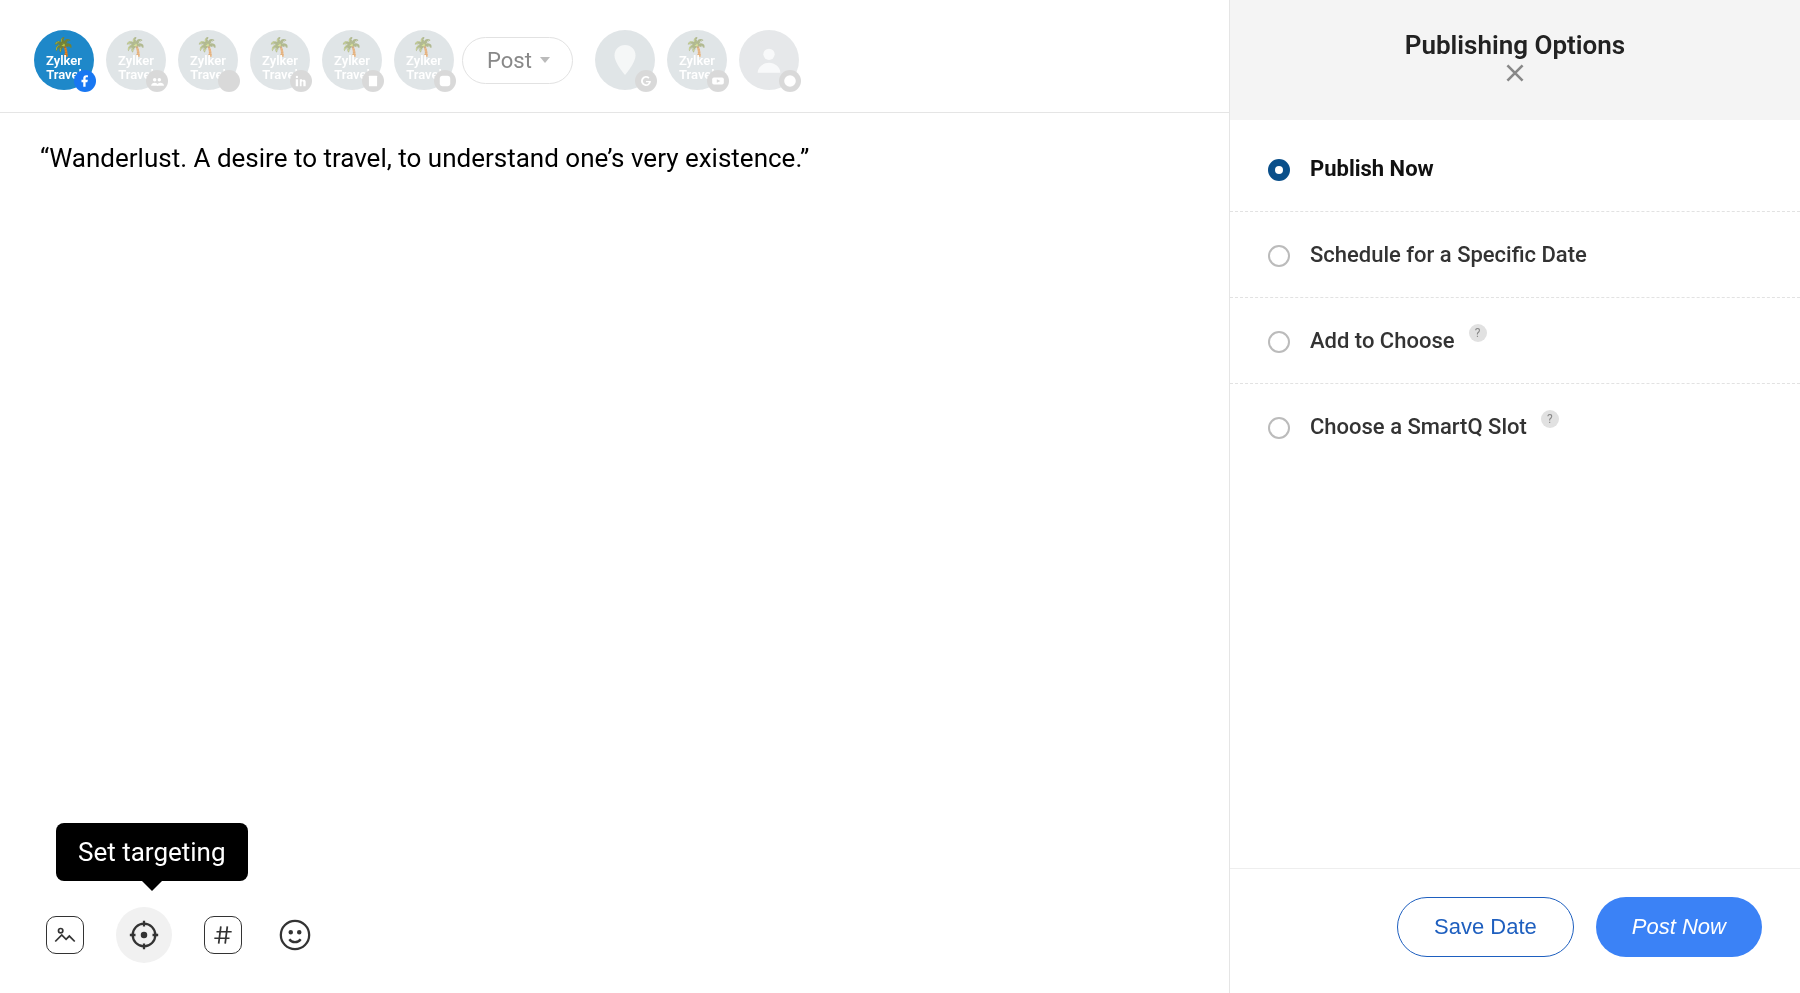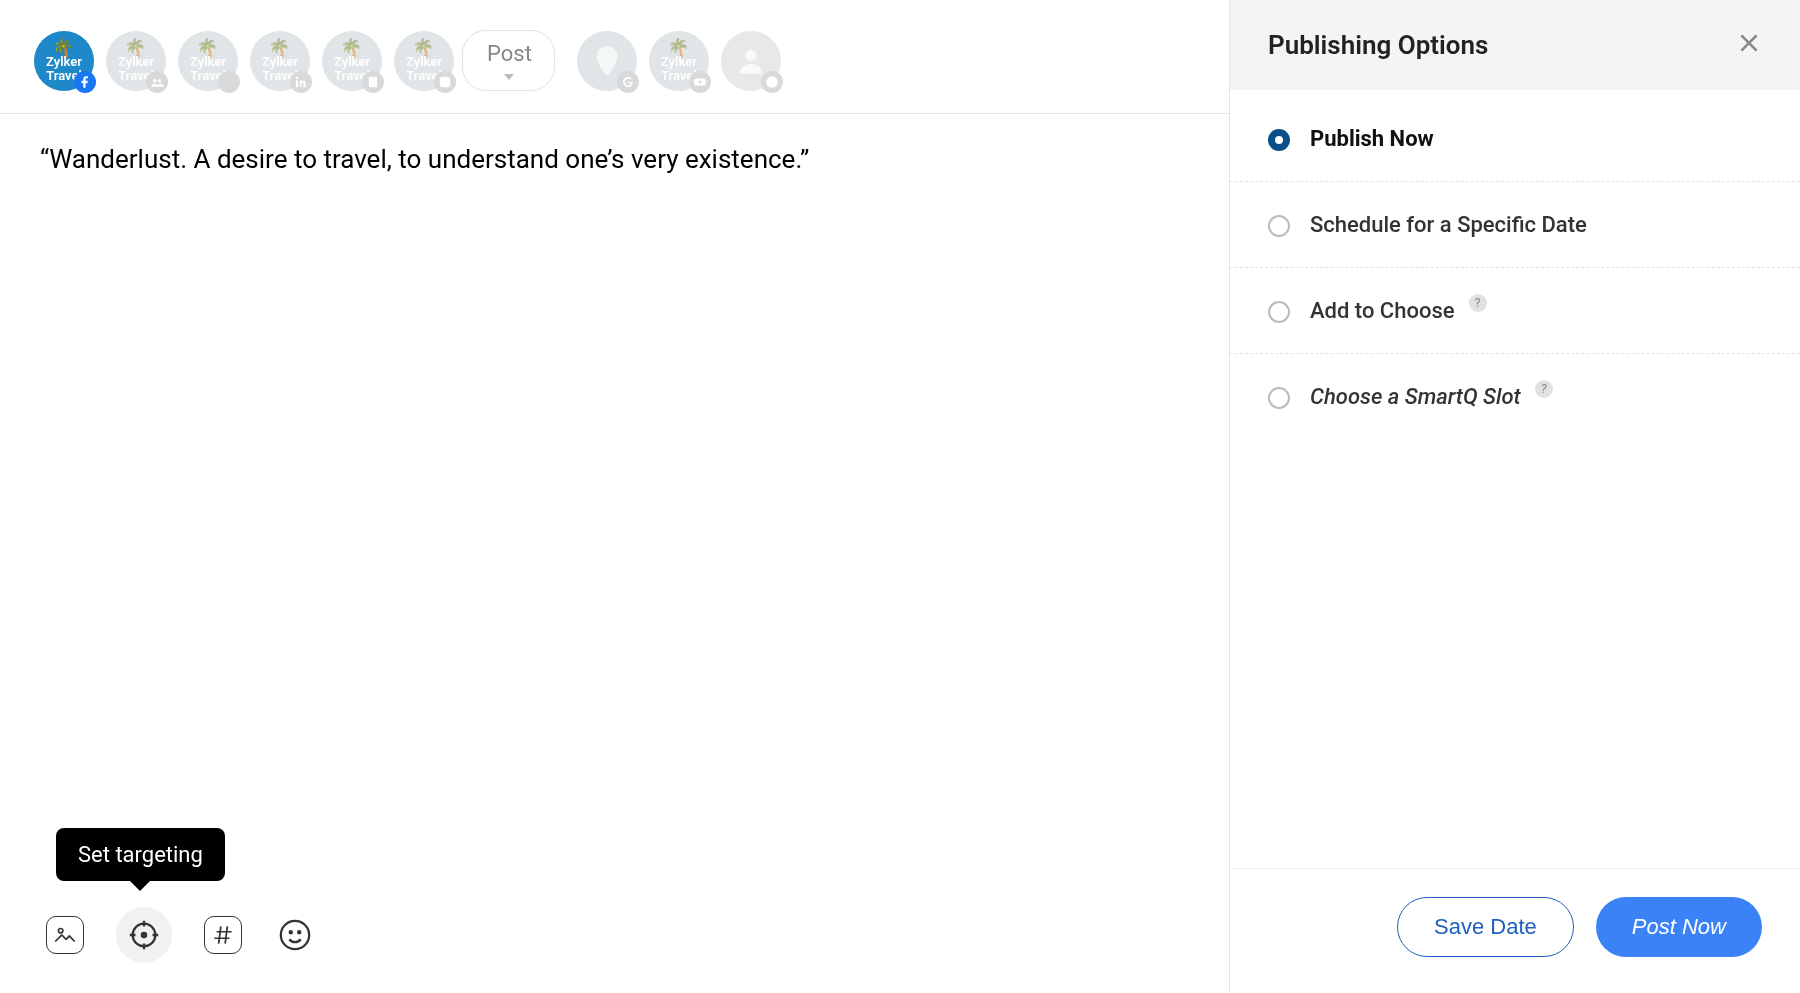--- a/index.html
+++ b/index.html
@@ -16,47 +16,47 @@
   .avatar-text { font-size: 13px; font-weight: 600; color: #fff; line-height: 1.05; text-align: center; }
   .avatar-text .palm { font-size: 18px; display: block; line-height: 1; margin-bottom: -2px;}
   .network-icon { position: absolute; bottom: -2px; right: -2px; width: 22px; height: 22px; border-radius: 50%; background: #bbb; display:flex; align-items:center; justify-content:center; }
   .account-badge.active .network-icon { background: #1877f2; }
   .network-icon svg { width: 14px; height: 14px; fill: #fff; }
   .account-badge.dim { opacity: 0.55; }
   .account-badge.dim .avatar { background: #c8d0d4; }
   .account-badge.generic .avatar { background: #d2d6d9; }
   .account-badge.generic .avatar svg { width: 34px; height:34px; fill:#f4f5f6;}
   
-  .post-type { display: inline-flex; align-items: center; gap: 8px; border: 1px solid #e2e2e2; border-radius: 24px; padding: 10px 22px 10px 24px; margin-left: -4px; margin-right: 10px; font-size: 22px; color: #888; background:#fff; cursor:pointer;flex-direction:column;}
+  .post-type { display: inline-flex; align-items: center; gap: 8px; border: 1px solid #e2e2e2; border-radius: 24px; padding: 10px 22px 10px 24px; margin-left: -4px; margin-right: 10px; font-size: 22px; color: #888; background:#fff; cursor:pointer;}
   .post-type .caret { width:0;height:0;border-left:5px solid transparent;border-right:5px solid transparent;border-top:6px solid #bbb; }
 
   
   .composer { flex: 1; padding: 28px 40px; font-size: 26px; color: #000000; line-height: 1.35; }
   
   
   .toolbar { position: absolute; left: 0; right: 0; bottom: 0; padding: 24px 46px 30px 46px; display:flex; align-items:center; gap: 32px; }
   .tool-btn { width: 42px; height: 42px; border-radius: 10px; display:flex; align-items:center; justify-content:center; cursor:pointer; position:relative; }
   .tool-btn svg { width: 34px; height: 34px; stroke: #333; fill:none; stroke-width:1.6; }
   .tool-btn.square-border { border: 1.8px solid #333; border-radius: 10px; width:38px; height:38px;}
   .tool-btn.square-border svg { width:26px; height:26px;}
   .tool-btn.round-bg { background:#f1f1f1; border-radius:50%; width:56px; height:56px;}
   .tool-btn.round-bg svg{ width:34px; height:34px;}
   
-  .tooltip { position:absolute; bottom: 112px; left: 56px; background:#000; color:#fff; font-size:22px; padding: 14px 22px; border-radius:8px; white-space:nowrap;margin-top:44px; }
+  .tooltip { position:absolute; bottom: 112px; left: 56px; background:#000; color:#fff; font-size:26px; padding: 14px 22px; border-radius:8px; white-space:nowrap;margin-top:44px; }
   .tooltip::after { content:""; position:absolute; bottom:-10px; left:50%; transform:translateX(-50%); border-left:10px solid transparent; border-right:10px solid transparent; border-top:10px solid #000;}
   
   
-  .side-header { background:#f4f4f4; padding: 30px 38px; display:flex; align-items:center; justify-content:space-between; }
+  .side-header { background:#f4f4f4; padding: 30px 38px; display:flex; align-items:center; justify-content:space-between;flex-direction:column; }
   .side-title { font-size: 26px; font-weight: 600; color:#222; }
   .close-btn { cursor:pointer; color:#888; }
   .close-btn svg { width:26px; height:26px; stroke:#888; stroke-width:2.4; fill:none;}
   
   .options { padding: 6px 0; }
   .option-row { display:flex; align-items:flex-end; gap: 20px; padding: 30px 38px; border-bottom: 1px dashed #e2e2e2; cursor:pointer; }
-  .option-row:last-child{ border-bottom:none;font-style:italic;}
+  .option-row:last-child{ border-bottom:none;}
   .radio { width:22px; height:22px; border-radius:50%; border:2px solid #bbb; display:flex; align-items:center; justify-content:center; flex-shrink:0;}
   .radio.checked { border-color:#0a4f8a; background:#0a4f8a; }
   .radio.checked::after{ content:""; width:8px; height:8px; background:#fff; border-radius:50%;}
   .option-label { font-size: 22px; color:#333; font-weight:500;}
   .option-row.selected .option-label{ font-weight:700; color:#111;}
   .help-badge { width:18px; height:18px; border-radius:50%; background:#e1e1e1; color:#888; font-size:12px; display:flex; align-items:center; justify-content:center; margin-left:-6px; align-self:flex-start; margin-top:-4px;}
   
   .side-footer { margin-top:auto; padding: 28px 38px 36px; display:flex; justify-content:flex-end; gap:22px; border-top:1px solid #eee; }
   .btn { font-size:22px; padding: 16px 36px; border-radius: 34px; cursor:pointer; border:none; font-weight:500;}
   .btn-outline { background:#fff; color:#1e5fbf; border:1.5px solid #1e5fbf; }

